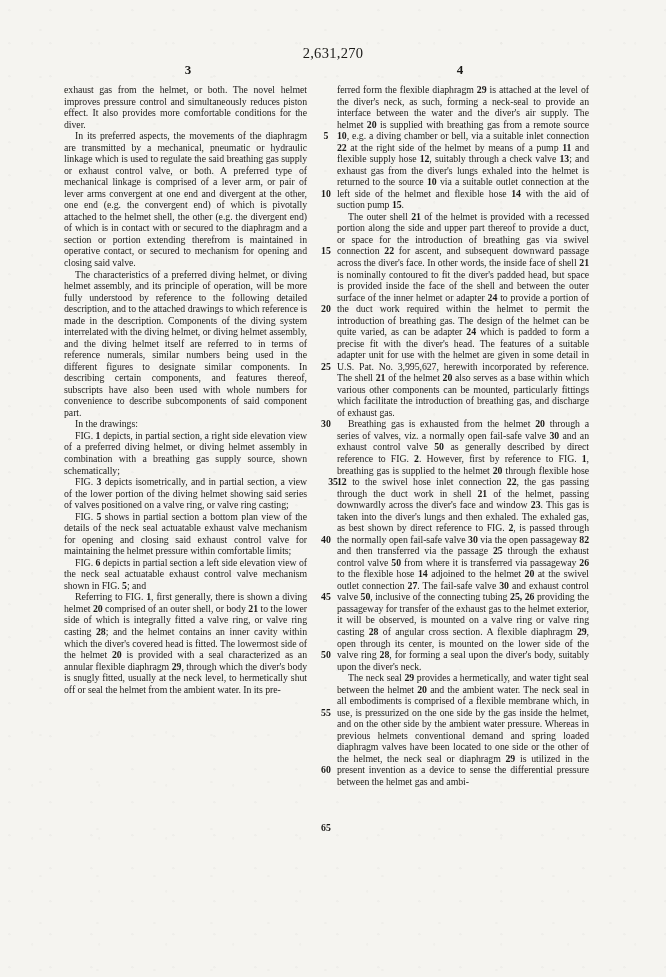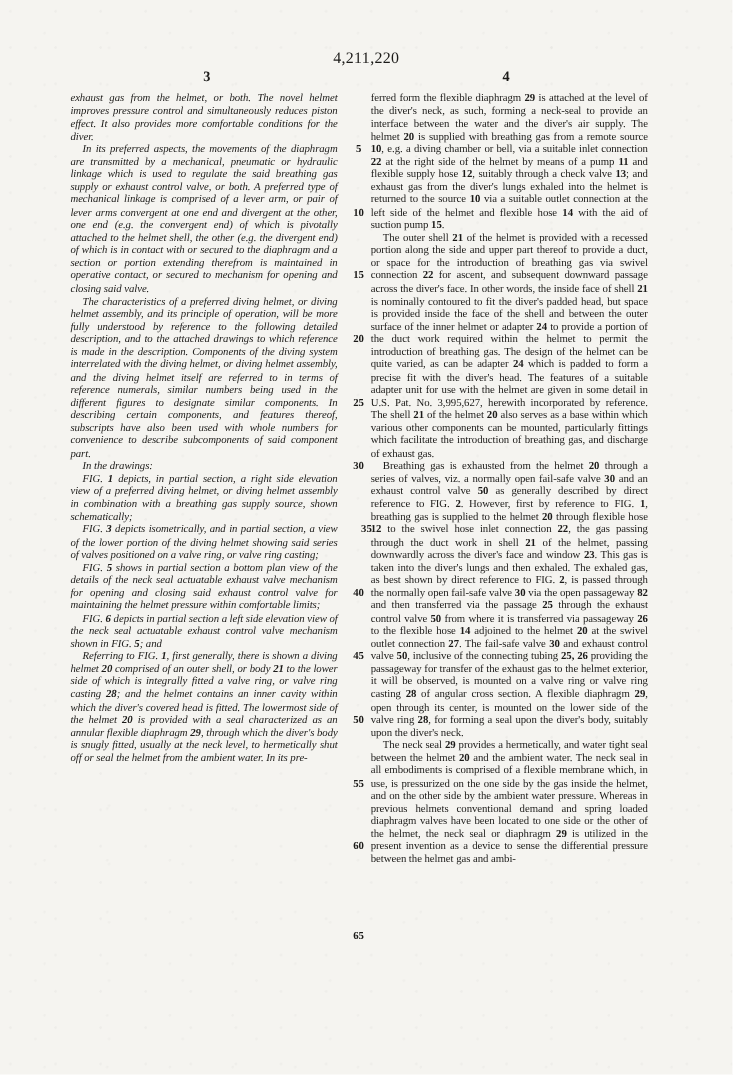--- a/index.html
+++ b/index.html
@@ -39,58 +39,58 @@
   .col-num-left  { left: 178px; width: 20px; text-align: center; }
   .col-num-right { left: 450px; width: 20px; text-align: center; }
   .column {
     position: absolute;
     top: 84px;
     text-align: justify;
     font-size: 9.8px;
     line-height: 11.53px;
     letter-spacing: -0.05px;
   }
-  .column-left  { left: 64px;  width: 243px; font-style: italic; }
+  .column-left  { left: 64px;  width: 243px; }
   .column-right { left: 337px; width: 252px; }
   .para { margin: 0; }
   .para.indent { text-indent: 11px; }
   .gutter-num {
     position: absolute;
     left: 314px;
     width: 24px;
     text-align: center;
     font-size: 9.8px;
     line-height: 11.53px;
     font-weight: bold;
   }
 </style>
 </head>
 <body>
 
 <div class="page">
-  <div class="patent-number">4,211,220</div>
+  <div class="patent-number">2,631,270</div>
 
   <div class="col-num col-num-left">3</div>
 
   <div class="col-num col-num-right">4</div>
 
   <div id="gutter">
       <span class="gutter-num" style="top: 130.12px;">5</span>
       <span class="gutter-num" style="top: 187.77px;">10</span>
       <span class="gutter-num" style="top: 245.42px;">15</span>
       <span class="gutter-num" style="top: 303.07px;">20</span>
       <span class="gutter-num" style="top: 360.72px;">25</span>
       <span class="gutter-num" style="top: 418.37px;">30</span>
       <span class="gutter-num" style="top: 476.02px; text-align: right;">35</span>
       <span class="gutter-num" style="top: 533.67px;">40</span>
       <span class="gutter-num" style="top: 591.32px; font-family: Liberation Serif, serif;">45</span>
       <span class="gutter-num" style="top: 648.97px;">50</span>
       <span class="gutter-num" style="top: 706.62px;">55</span>
       <span class="gutter-num" style="top: 764.27px;">60</span>
-      <span class="gutter-num" style="top: 821.92px; margin-top: 24px;">65</span>
+      <span class="gutter-num" style="top: 821.92px;">65</span>
     </div>
 
   <div class="column column-left">
       <p class="para">exhaust gas from the helmet, or both. The novel helmet improves pressure control and simultaneously reduces piston effect. It also provides more comfortable conditions for the diver.</p>
       <p class="para indent">In its preferred aspects, the movements of the diaphragm are transmitted by a mechanical, pneumatic or hydraulic linkage which is used to regulate the said breathing gas supply or exhaust control valve, or both. A preferred type of mechanical linkage is comprised of a lever arm, or pair of lever arms convergent at one end and divergent at the other, one end (e.g. the convergent end) of which is pivotally attached to the helmet shell, the other (e.g. the divergent end) of which is in contact with or secured to the diaphragm and a section or portion extending therefrom is maintained in operative contact, or secured to mechanism for opening and closing said valve.</p>
       <p class="para indent">The characteristics of a preferred diving helmet, or diving helmet assembly, and its principle of operation, will be more fully understood by reference to the following detailed description, and to the attached drawings to which reference is made in the description. Components of the diving system interrelated with the diving helmet, or diving helmet assembly, and the diving helmet itself are referred to in terms of reference numerals, similar numbers being used in the different figures to designate similar components. In describing certain components, and features thereof, subscripts have also been used with whole numbers for convenience to describe subcomponents of said component part.</p>
       <p class="para indent">In the drawings:</p>
       <p class="para indent">FIG. <b>1</b> depicts, in partial section, a right side elevation view of a preferred diving helmet, or diving helmet assembly in combination with a breathing gas supply source, shown schematically;</p>
       <p class="para indent">FIG. <b>3</b> depicts isometrically, and in partial section, a view of the lower portion of the diving helmet showing said series of valves positioned on a valve ring, or valve ring casting;</p>
       <p class="para indent">FIG. <b>5</b> shows in partial section a bottom plan view of the details of the neck seal actuatable exhaust valve mechanism for opening and closing said exhaust control valve for maintaining the helmet pressure within comfortable limits;</p>

